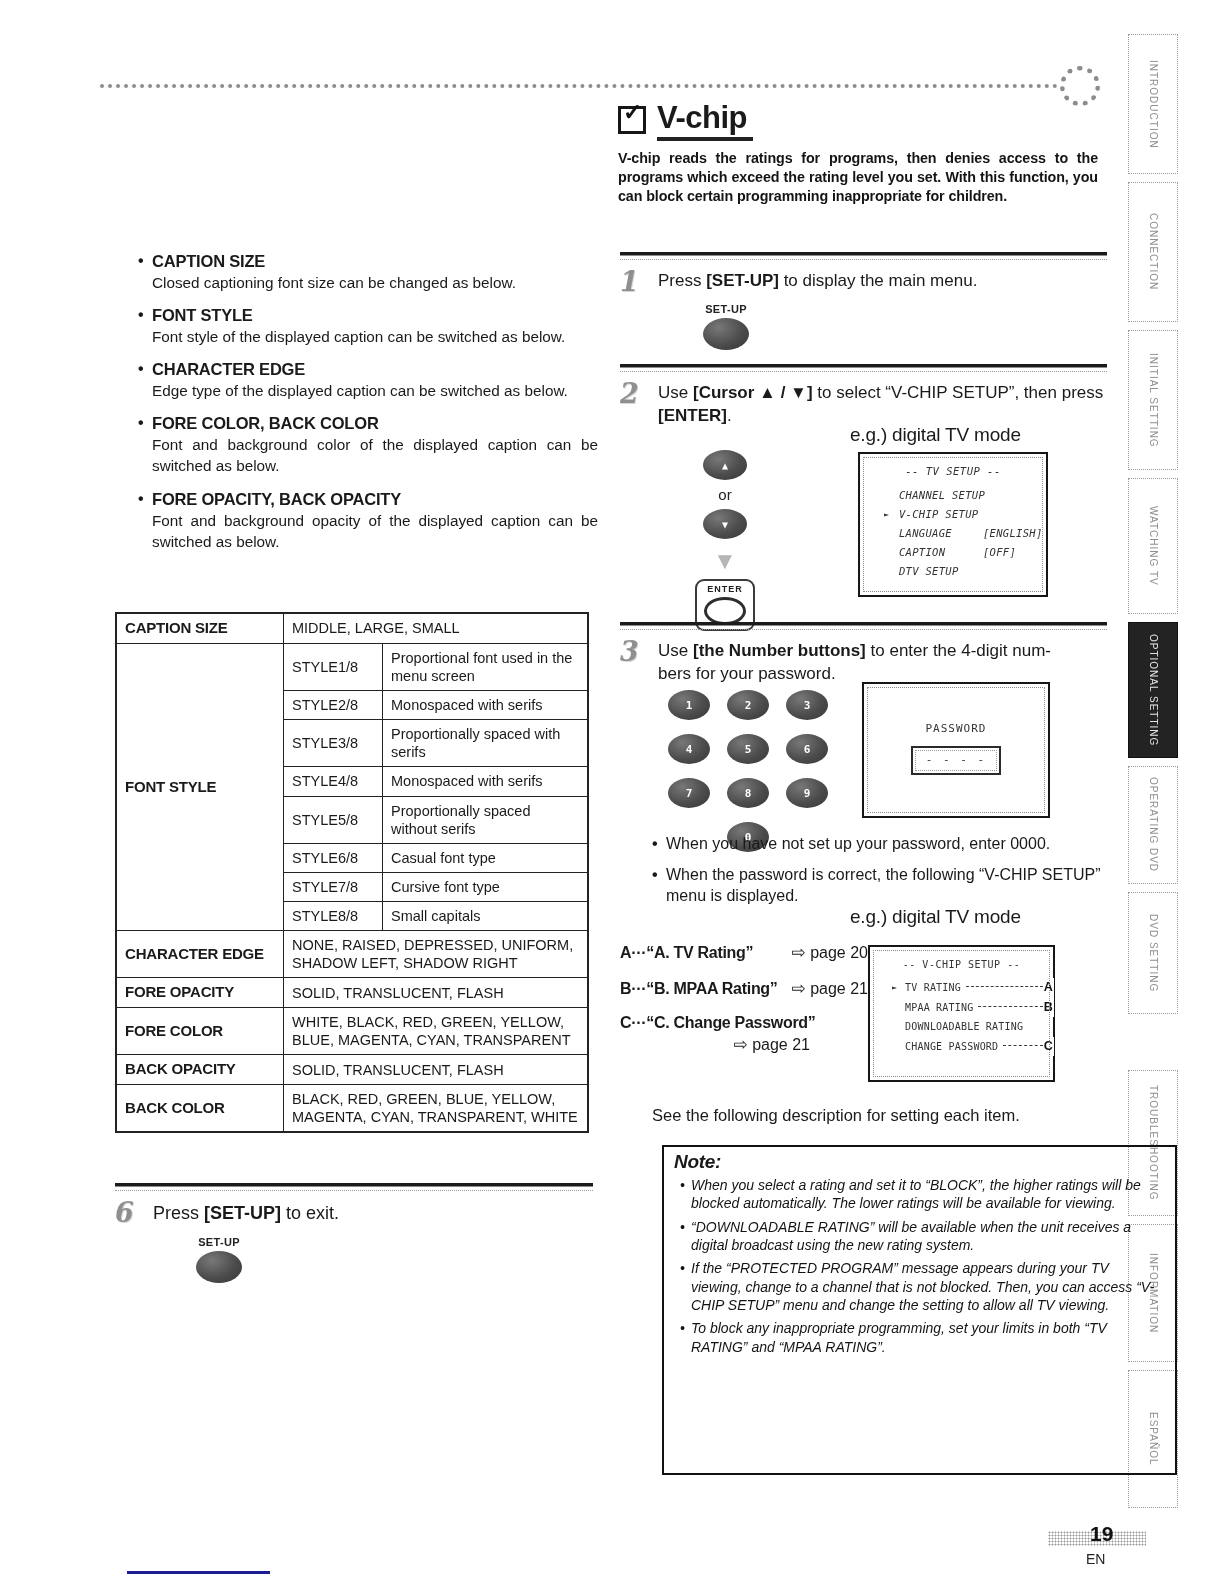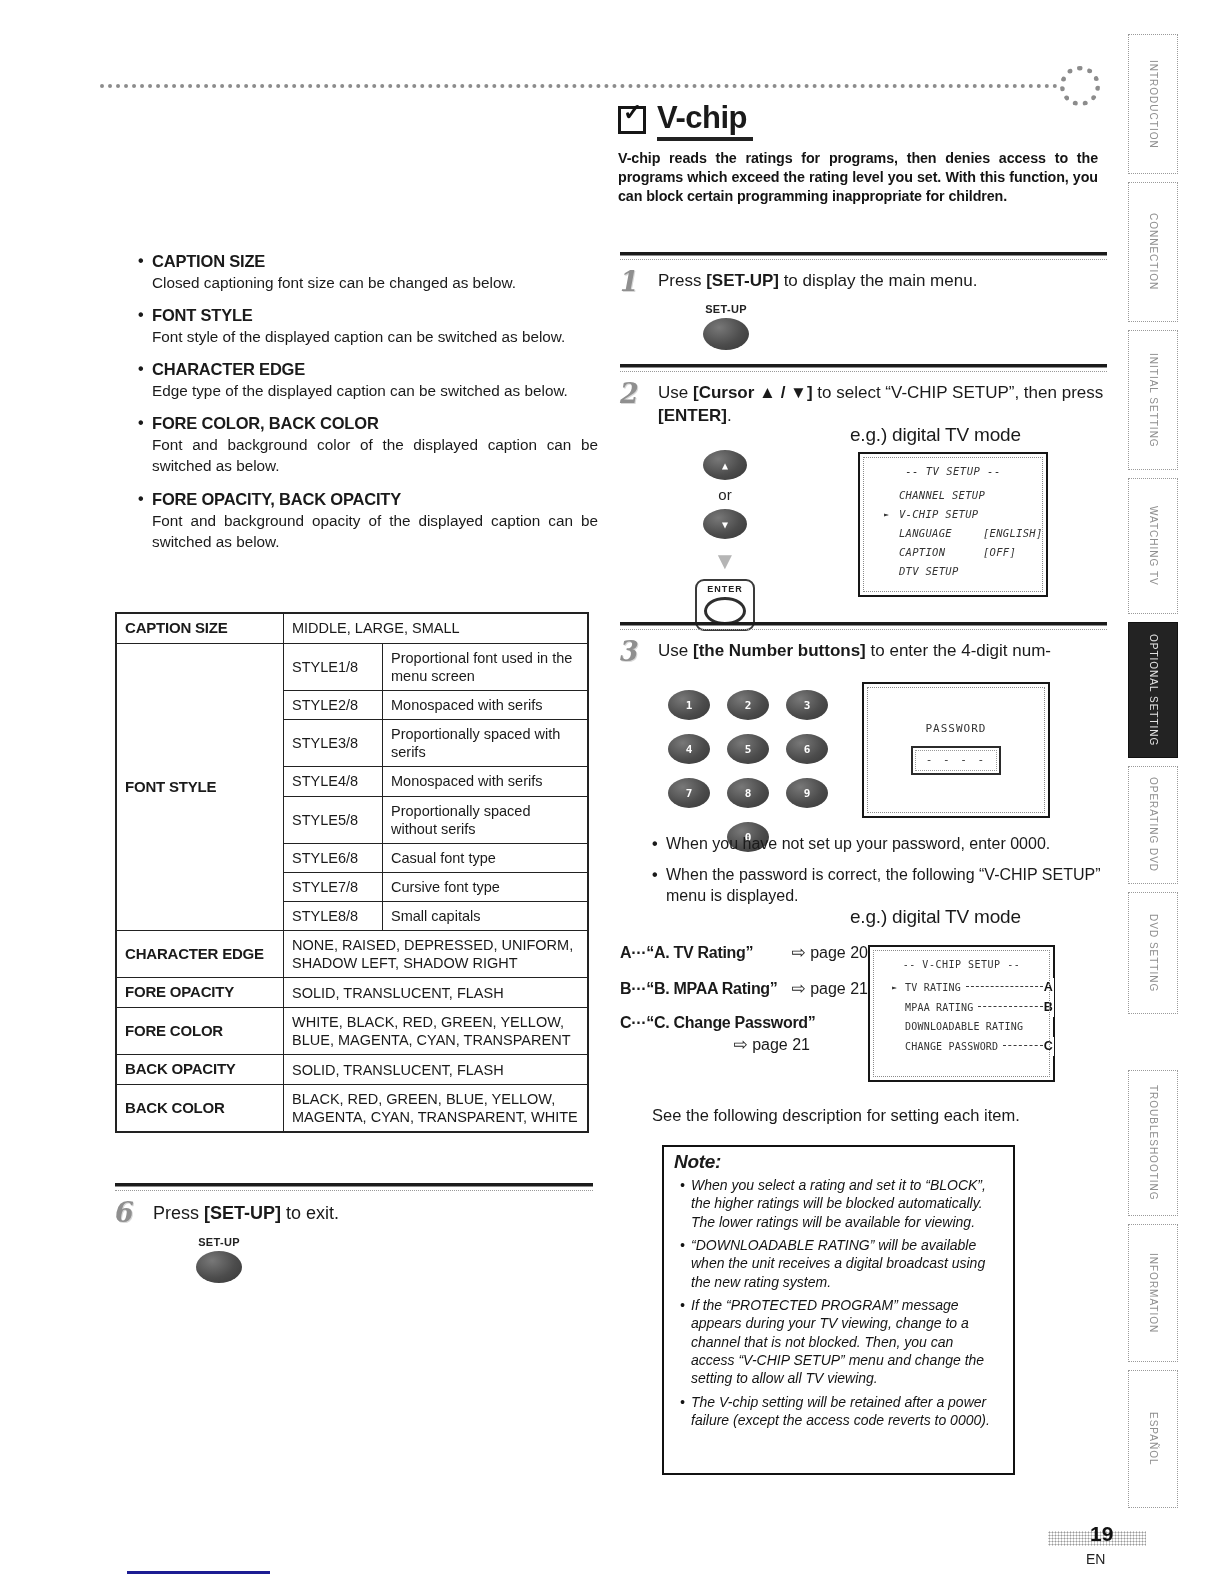--- a/index.html
+++ b/index.html
@@ -127,21 +127,21 @@
   .abc-strong{font-weight:bold;letter-spacing:-.3px;}
   .abc-page{margin-left:auto;white-space:nowrap;}
   .abc-arrow{font-size:17px;}
   #abc-page-c{text-align:right;font-size:16px;margin-top:-4px;padding-right:58px;}
   #vchip-screen{left:868px;top:945px;width:187px;height:137px;}
   #vchip-screen .scr-title{margin-top:12px;font-size:10px;}
   #vchip-screen .scr-items{margin:8px 10px 0 22px;}
 
   #see-text{left:652px;top:1106px;font-size:16.5px;}
 
-  #note-box{left:662px;top:1145px;width:353px;height:330px;border:2.5px solid #111;box-sizing:border-box;padding:4px 16px 6px 10px;}
+  #note-box{left:662px;top:1145px;width:515px;height:330px;border:2.5px solid #111;box-sizing:border-box;padding:4px 16px 6px 10px;}
   .note-title{font-size:19px;font-weight:bold;font-style:italic;letter-spacing:-.3px;}
   .note-item{position:relative;font-style:italic;font-size:14px;line-height:1.31;margin:3px 0 5px 0;padding-left:17px;color:#141414;}
   .note-item::before{content:"•";position:absolute;left:6px;top:0;}
 
   
   #page-shade{left:1048px;top:1531px;width:98px;height:15px;
     background-image:radial-gradient(#9a9a9a 0.9px,transparent 1.1px);background-size:3px 3px;}
   #page-number{left:1090px;top:1522px;font-size:21px;font-weight:bold;color:#111;}
   #page-lang{left:1086px;top:1551px;font-size:14px;color:#222;}
   #bottom-line{left:127px;top:1571px;width:143px;height:3px;background:#1d1d93;}
@@ -331,20 +331,21 @@
     </div>
   </div>
 </div>
 
 <div class="abs" id="step3">
   <div class="steprule"></div>
   <div class="step-head">
     <div class="stepnum">3</div>
     <div class="step-text">
       <div><span>Use </span><b>[the Number buttons]</b><span> to enter the 4-digit num-</span></div>
+      <div><span>bers for your password.</span></div>
     </div>
   </div>
 </div>
 
 <div class="abs" id="keypad">
   <div class="oval">1</div>
   <div class="oval">2</div>
   <div class="oval">3</div>
   <div class="oval">4</div>
   <div class="oval">5</div>
@@ -415,19 +416,19 @@
   </div>
 </div>
 
 <div class="abs" id="see-text">See the following description for setting each item.</div>
 
 <div class="abs" id="note-box">
   <div class="note-title">Note:</div>
   <div class="note-item">When you select a rating and set it to “BLOCK”, the higher ratings will be blocked automatically. The lower ratings will be available for viewing.</div>
   <div class="note-item">“DOWNLOADABLE RATING” will be available when the unit receives a digital broadcast using the new rating system.</div>
   <div class="note-item">If the “PROTECTED PROGRAM” message appears during your TV viewing, change to a channel that is not blocked. Then, you can access “V-CHIP SETUP” menu and change the setting to allow all TV viewing.</div>
-  <div class="note-item">The V-chip setting will be retained after a power failure (except the access code reverts to 0000).</div>
+  <div class="note-item">To block any inappropriate programming, set your limits in both “TV RATING” and “MPAA RATING”.</div>
 </div>
 
 <div class="abs" id="page-shade"></div>
 <div class="abs" id="page-number">19</div>
 <div class="abs" id="page-lang">EN</div>
 <div class="abs" id="bottom-line"></div>
 
 </body></html>

